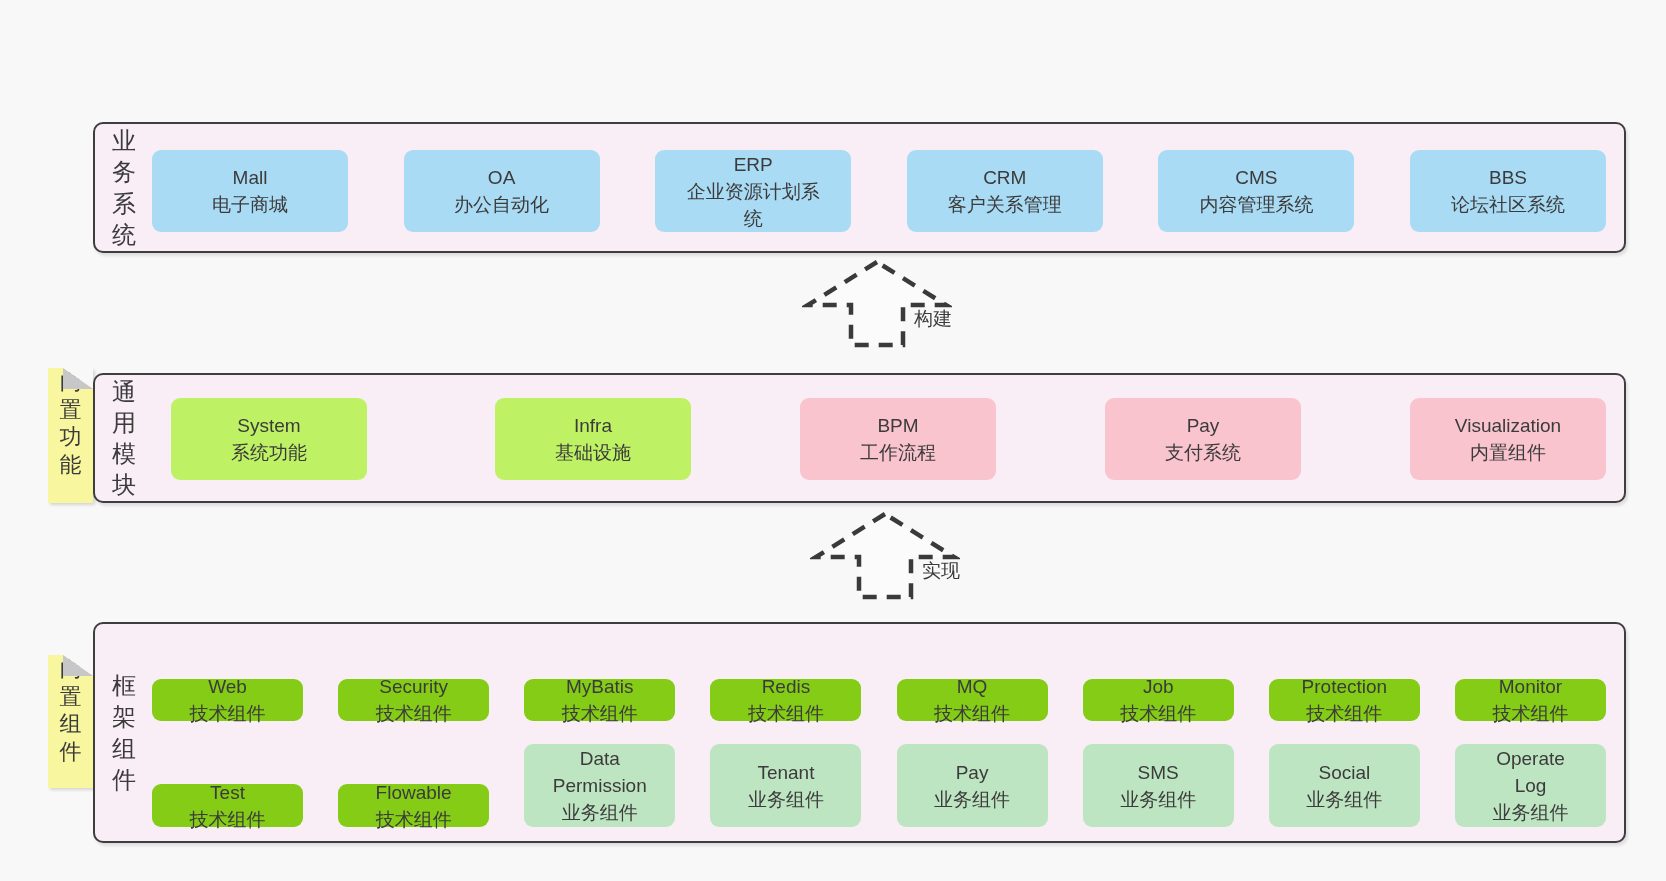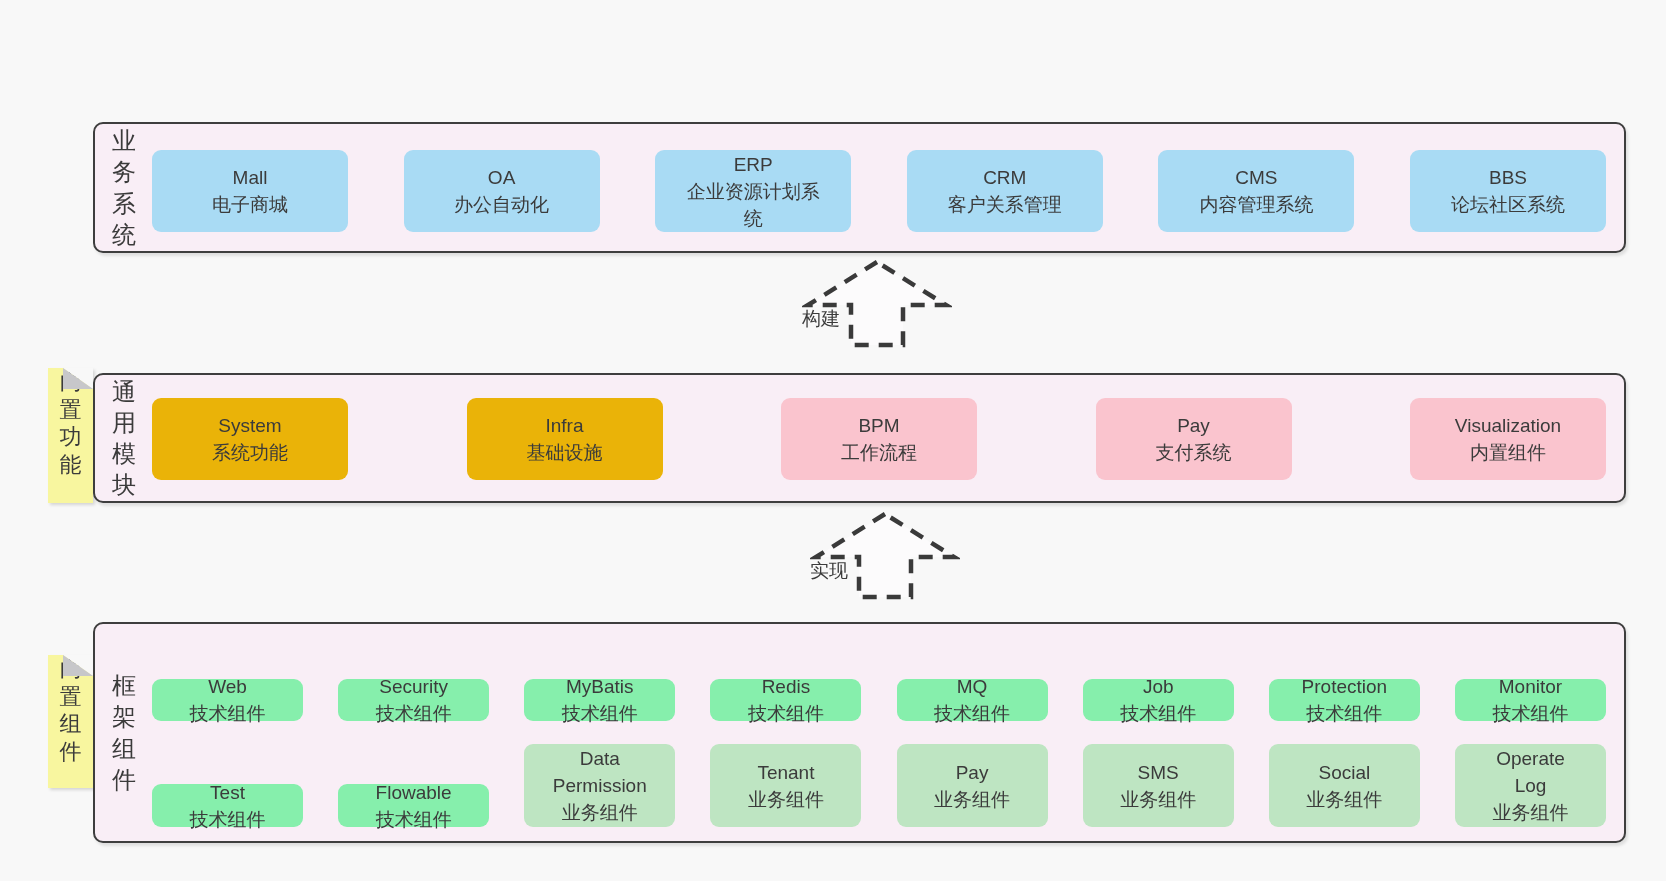--- a/index.html
+++ b/index.html
@@ -30,44 +30,44 @@
   #panel-framework .row-2{top:120px;height:83px;}
 
   .box{
     border-radius:9px;display:flex;flex-direction:column;align-items:center;
     justify-content:center;text-align:center;font-size:19px;line-height:27px;
     padding:0 27px;box-sizing:border-box;
   }
   .row-6 .box{width:196px;}
   .row-8 .box{width:151px;}
   .blue{background:#a9dbf4;}
-  .red{background:#eab308;}
+  .red{background:#bef264;margin-left:19px;}
   .pink{background:#fac4ce;justify-content:center;}
-  .dgreen{background:#86efac;margin-top:40px;}
+  .dgreen{background:#84cc16;margin-top:40px;}
   .lgreen{background:#bee5c2;}
 
   
   .note{position:absolute;left:48px;width:45px;background:#f8f69f;
     box-shadow:2px 2px 3px rgba(0,0,0,.14);
     display:flex;align-items:flex-start;justify-content:center;}
   #note-functions{top:368px;height:135px;}
   #note-components{top:655px;height:133px;}
   .note-text{width:24px;font-size:22px;line-height:1.25;word-break:break-all;text-align:center;}
   .fold{position:absolute;top:0;right:0;width:30px;height:21px;}
   .fold .cut{position:absolute;left:0;top:0;width:100%;height:100%;
     background:#f8f8f8;clip-path:polygon(0 0,100% 0,100% 100%);}
   .fold .flap{position:absolute;left:0;top:0;width:100%;height:100%;
     background:#c7c7ca;clip-path:polygon(0 0,100% 100%,0 100%);}
 
   
   .arrow{position:absolute;width:150px;height:90px;}
   #arrow-build{left:802px;top:258px;}
   #arrow-implement{left:810px;top:510px;}
   .arrow svg{position:absolute;left:0;top:0;}
-  .arrow-label{position:absolute;left:0;right:0;top:48px;text-align:left;
+  .arrow-label{position:absolute;left:0;right:0;top:48px;text-align:right;
     font-size:19px;color:#3b3b3b;}
 </style>
 </head>
 <body>
 
 <div class="panel" id="panel-business">
   <div class="vlabel-col">
     <div class="vlabel">业务系统</div>
   </div>
   <div class="row row-6">

